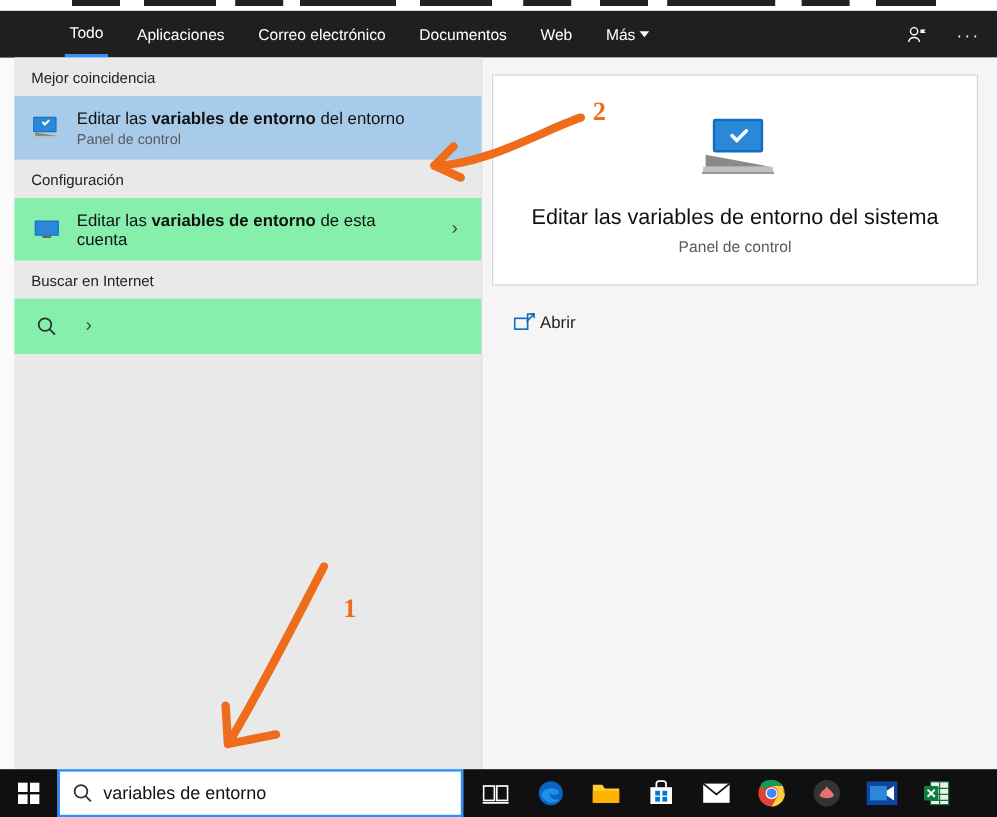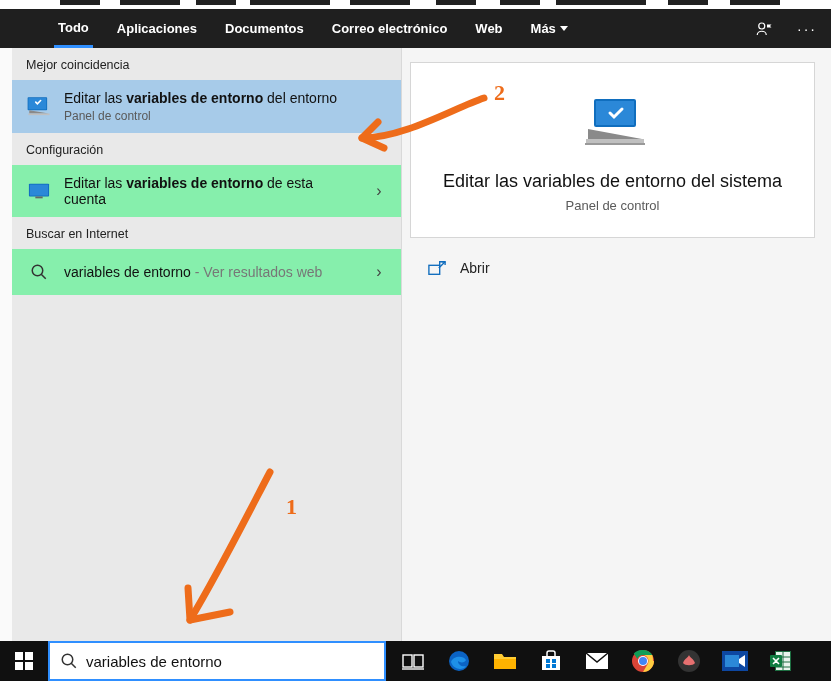--- a/index.html
+++ b/index.html
@@ -23,25 +23,24 @@
     padding-left: 54px;
     gap: 20px;
     color: #fff;
     font-size: 13px;
     position: relative;
   }
   .header .tab {
     height: 39px; display:flex; align-items:center;
     padding: 0 4px;
     cursor: pointer;
-    font-weight: bold;
   }
   .header .tab.active {
     border-bottom: 3px solid #2f8fff;
-    font-weight: 700;
+    font-weight: 400;
     align-items: center;
   }
   .header .chev {
     display:inline-block; width:0; height:0;
     border-left:4px solid transparent; border-right:4px solid transparent;
     border-top:5px solid #fff; margin-left:4px;
   }
   .header-right {
     position:absolute; right:14px; top:0; height:39px; display:flex; align-items:center; gap:24px;
   }
@@ -87,21 +86,21 @@
     border:1px solid #d6d6d6;
     background:#fff;
     padding: 22px 18px 24px 18px;
     text-align:center;
   }
   .preview-icon { margin: 8px auto 18px auto; width:70px; height:60px; }
   .preview-title { font-size:18px; color:#111; }
   .preview-sub { font-size:13px; color:#5a5a5a; margin-top:6px;}
   .action-row {
     margin: 22px 16px 0 26px;
-    display:flex; align-items:center; gap:14px;
+    display:flex; align-items:center; gap:4px;
     font-size:14px; color:#222;
     cursor:pointer;
   }
   .open-icon svg{display:block;}
   .taskbar {
     position:absolute; left:0; right:0; bottom:0; height:40px;
     background:#101010;
     display:flex; align-items:center;
   }
   .start-btn {
@@ -146,24 +145,24 @@
 </div>
 
 <div class="header">
   <div class="tab active">
       <span>Todo</span>
     </div>
   <div class="tab">
       <span>Aplicaciones</span>
     </div>
   <div class="tab">
+      <span>Correo electrónico</span>
+    </div>
+  <div class="tab">
       <span>Documentos</span>
-    </div>
-  <div class="tab">
-      <span>Correo electrónico</span>
     </div>
   <div class="tab">
       <span>Web</span>
     </div>
   <div class="tab">
       <span>Más</span>
       <span class="chev"></span>
     </div>
 
   <div class="header-right">
@@ -219,25 +218,20 @@
     </div>
 
     <div class="section-title">Buscar en Internet</div>
 
     <div class="result">
       <div class="r-icon">
         <svg width="18" height="18" viewBox="0 0 24 24" fill="none" stroke="#333" stroke-width="2">
           <circle cx="10" cy="10" r="7"></circle>
             <line x1="15" y1="15" x2="21" y2="21"></line>
         </svg>
-      </div>
-      <div class="texts">
-        <div class="line1">
-          <span>variables de entorno</span><span style="color:#777"> - Ver resultados web</span>
-        </div>
       </div>
       <div class="arrow">›</div>
     </div>
   </div>
 
   <div class="right-col">
     <div class="preview-card">
       <div class="preview-icon">
         <svg width="70" height="60" viewBox="0 0 70 60">
           <rect x="16" y="6" width="42" height="28" rx="2" fill="#106ebe"></rect>

